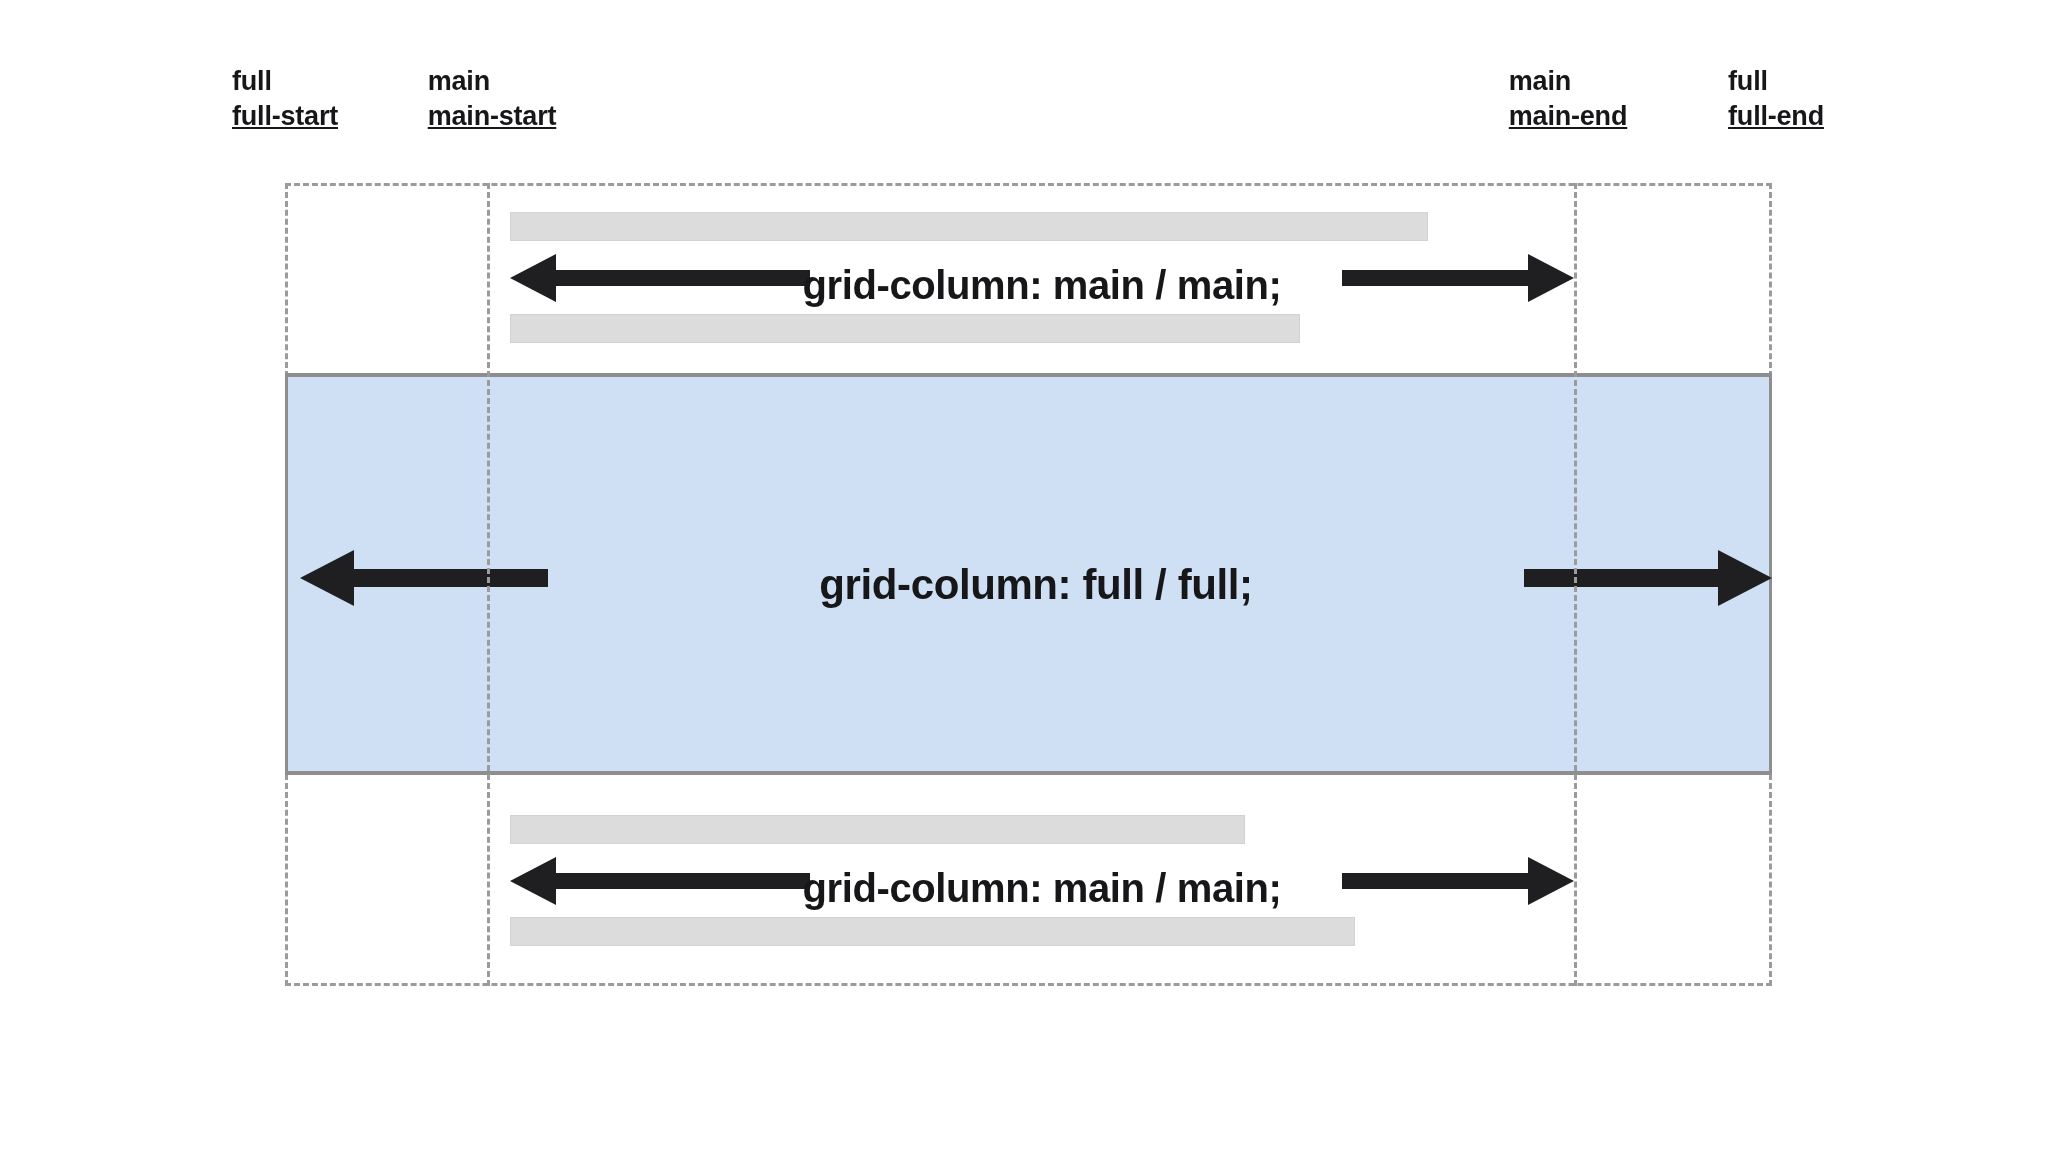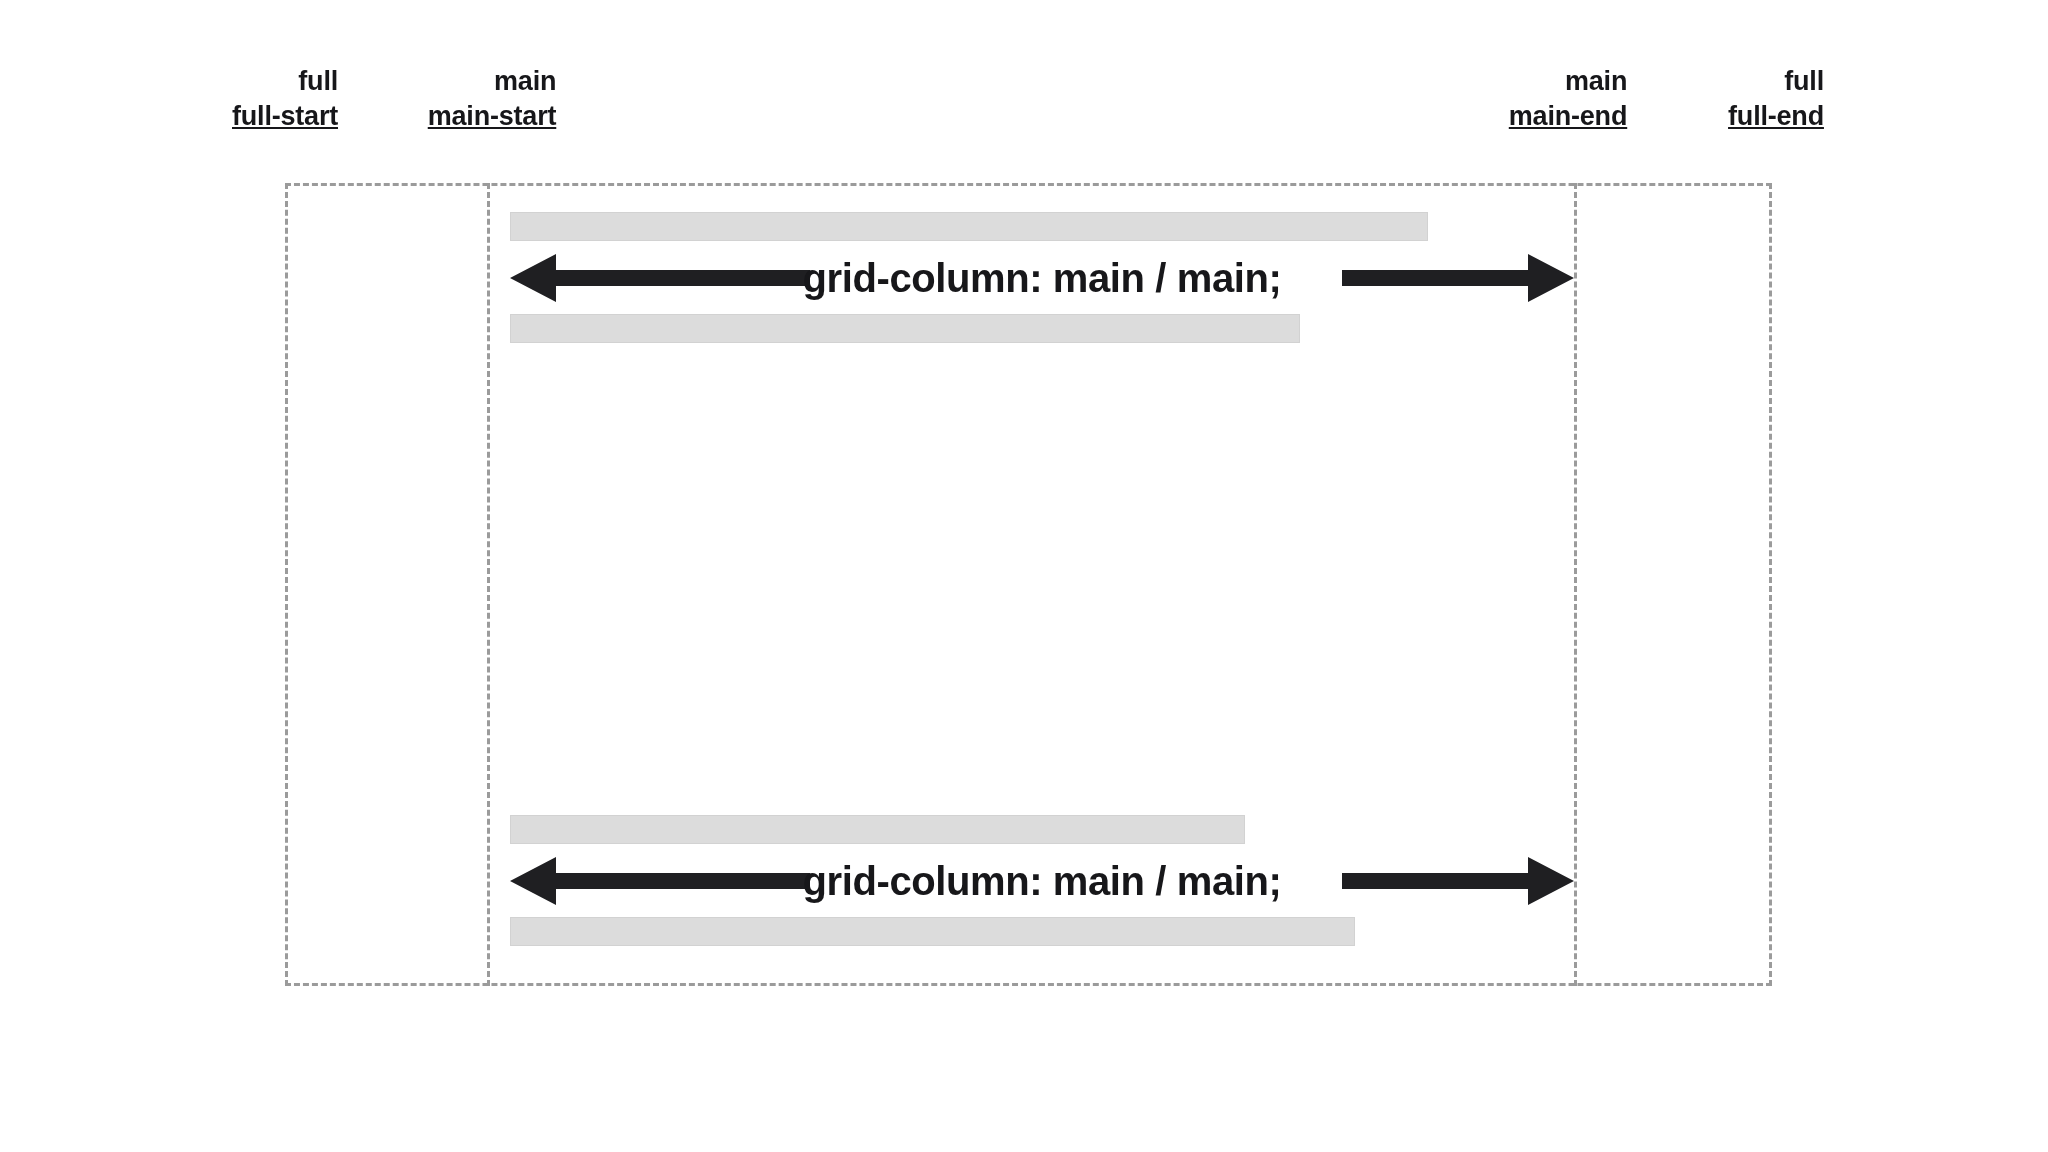--- a/index.html
+++ b/index.html
@@ -20,21 +20,21 @@
     position: absolute;
     left: 0;
     top: 0;
     width: 2048px;
     height: 1152px;
   }
 
   
   .col-label {
     position: absolute;
-    text-align: right;
+    text-align: left;
     color: #17171a;
     font-weight: bold;
     font-size: 27px;
     line-height: 1.28;
     letter-spacing: -0.2px;
     white-space: nowrap;
     transform: translateX(-50%);
   }
   .col-label .ln1 { display: block; }
   .col-label .ln2 { display: block; text-decoration: underline; }
@@ -102,21 +102,21 @@
   }
   .measure svg {
     position: absolute;
     left: 0;
     top: 0;
     display: block;
   }
   .measure .caption {
     position: absolute;
     left: 0;
-    top: 0;
+    top: 7px;
     width: 100%;
     height: 100%;
     display: flex;
     align-items: center;
     justify-content: center;
     font-weight: bold;
     color: #17171a;
     letter-spacing: -0.4px;
     white-space: nowrap;
   }
@@ -160,20 +160,32 @@
         <path d="M0 32 L46 8 L46 24 L300 24 L300 40 L46 40 L46 56 Z" fill="#1f1f22"></path>
 
         <path d="M1064 32 L1018 8 L1018 24 L832 24 L832 40 L1018 40 L1018 56 Z" fill="#1f1f22"></path>
       </svg>
       <div class="caption caption-main">grid-column: main / main;</div>
     </div>
 
     <div class="bar" style="left:225px; top:131px; width:790px;"></div>
   </div>
 
+  <div id="band-full">
+
+    <div class="measure" style="left:12px; top:169px; width:1472px;">
+      <svg width="1472" height="64" viewBox="0 0 1472 64">
+
+        <path d="M0 32 L54 4 L54 23 L248 23 L248 41 L54 41 L54 60 Z" fill="#1f1f22"></path>
+
+        <path d="M1472 32 L1418 4 L1418 23 L1224 23 L1224 41 L1418 41 L1418 60 Z" fill="#1f1f22"></path>
+      </svg>
+      <div class="caption caption-full">grid-column: full / full;</div>
+    </div>
+  </div>
 
   <div class="row" id="row-bottom">
 
     <div class="bar" style="left:225px; top:40px; width:735px;"></div>
 
     <div class="measure" style="left:225px; top:74px; width:1064px;">
       <svg width="1064" height="64" viewBox="0 0 1064 64">
         <path d="M0 32 L46 8 L46 24 L300 24 L300 40 L46 40 L46 56 Z" fill="#1f1f22"></path>
         <path d="M1064 32 L1018 8 L1018 24 L832 24 L832 40 L1018 40 L1018 56 Z" fill="#1f1f22"></path>
       </svg>

